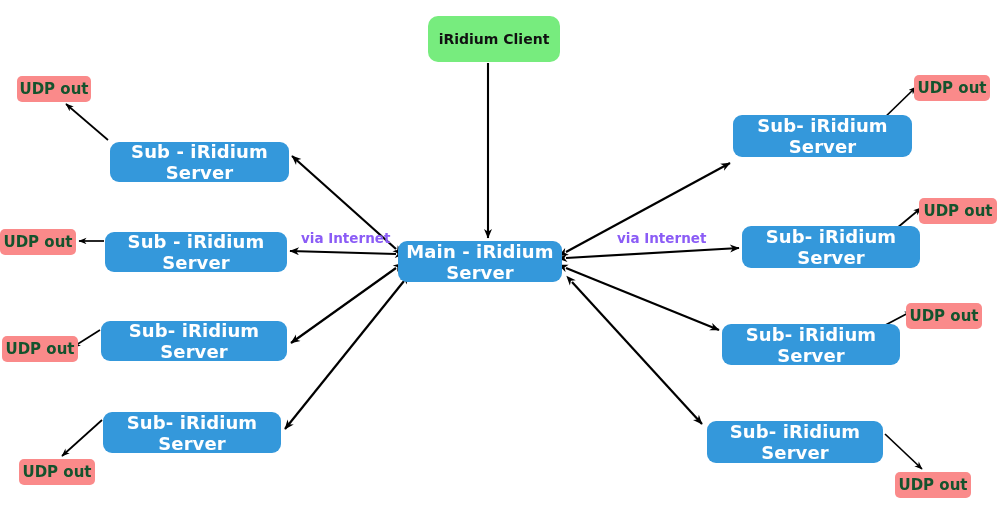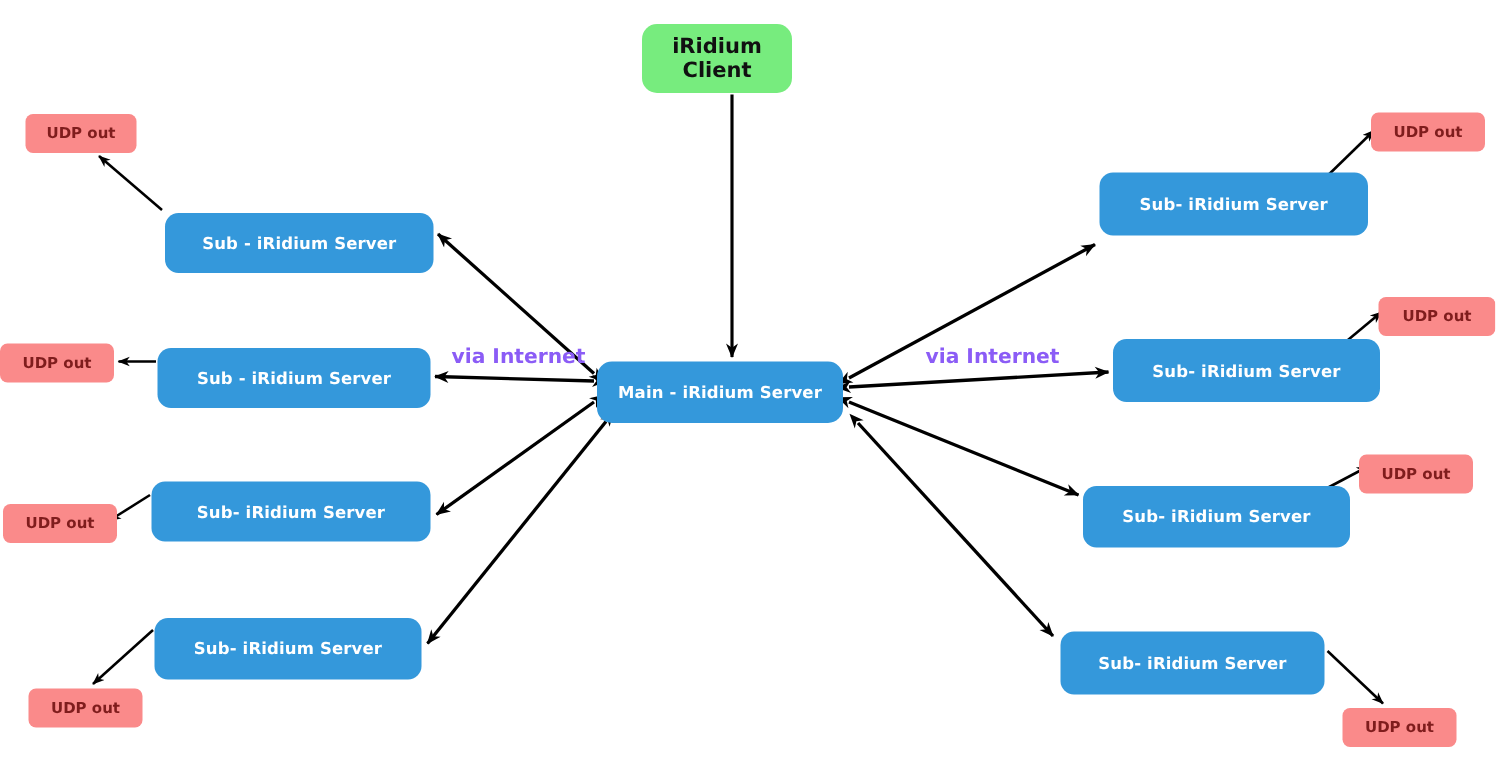--- a/index.html
+++ b/index.html
@@ -38,28 +38,28 @@
     background: #77ec7e;
     color: #111111;
     font-weight: bold;
     font-size: 14px;
     border-radius: 10px;
   }
   .node-server {
     background: #3498db;
     color: #ffffff;
     font-weight: bold;
-    font-size: 11px;
+    font-size: 18px;
     letter-spacing: 0.1px;
   }
   .node-udp {
     background: #fa8a8a;
-    color: #7f1d1d;
+    color: #14532d;
     font-weight: bold;
-    font-size: 10px;
+    font-size: 15px;
     border-radius: 5px;
   }
   .edge-label {
     position: absolute;
     color: #8b5cf6;
     font-weight: bold;
     font-size: 13.5px;
     white-space: nowrap;
     z-index: 6;
     background: transparent;
@@ -99,25 +99,25 @@
     <line x1="104" y1="241" x2="79" y2="241" stroke="#000000" stroke-width="1.7" marker-end="url(#ah-sm)"></line>
     <line x1="100" y1="330" x2="73" y2="347" stroke="#000000" stroke-width="1.7" marker-end="url(#ah-sm)"></line>
     <line x1="102" y1="420" x2="62" y2="456" stroke="#000000" stroke-width="1.7" marker-end="url(#ah-sm)"></line>
 
     <line x1="879" y1="123" x2="916" y2="87" stroke="#000000" stroke-width="1.7" marker-end="url(#ah-sm)"></line>
     <line x1="897" y1="228" x2="921" y2="208" stroke="#000000" stroke-width="1.7" marker-end="url(#ah-sm)"></line>
     <line x1="876" y1="330" x2="912" y2="311" stroke="#000000" stroke-width="1.7" marker-end="url(#ah-sm)"></line>
     <line x1="885" y1="434" x2="922" y2="469" stroke="#000000" stroke-width="1.7" marker-end="url(#ah-sm)"></line>
   </svg>
 
-  <div class="node node-client" style="left:428px; top:16px; width:100px; height:46px;">
+  <div class="node node-client" style="left:428px; top:16px; width:132px; height:46px;">
     <span>iRidium Client</span>
   </div>
 
-  <div class="node node-server" style="left:398px; top:241px; width:164px; height:41px;border-radius:10px;">
+  <div class="node node-server" style="left:398px; top:241px; width:164px; height:41px;">
     <span>Main - iRidium Server</span>
   </div>
 
   <div class="node node-server" style="left:110px; top:142px; width:179px; height:40px;">
     <span>Sub - iRidium Server</span>
   </div>
   <div class="node node-server" style="left:105px; top:232px; width:182px; height:40px;">
     <span>Sub - iRidium Server</span>
   </div>
   <div class="node node-server" style="left:101px; top:321px; width:186px; height:40px;">

